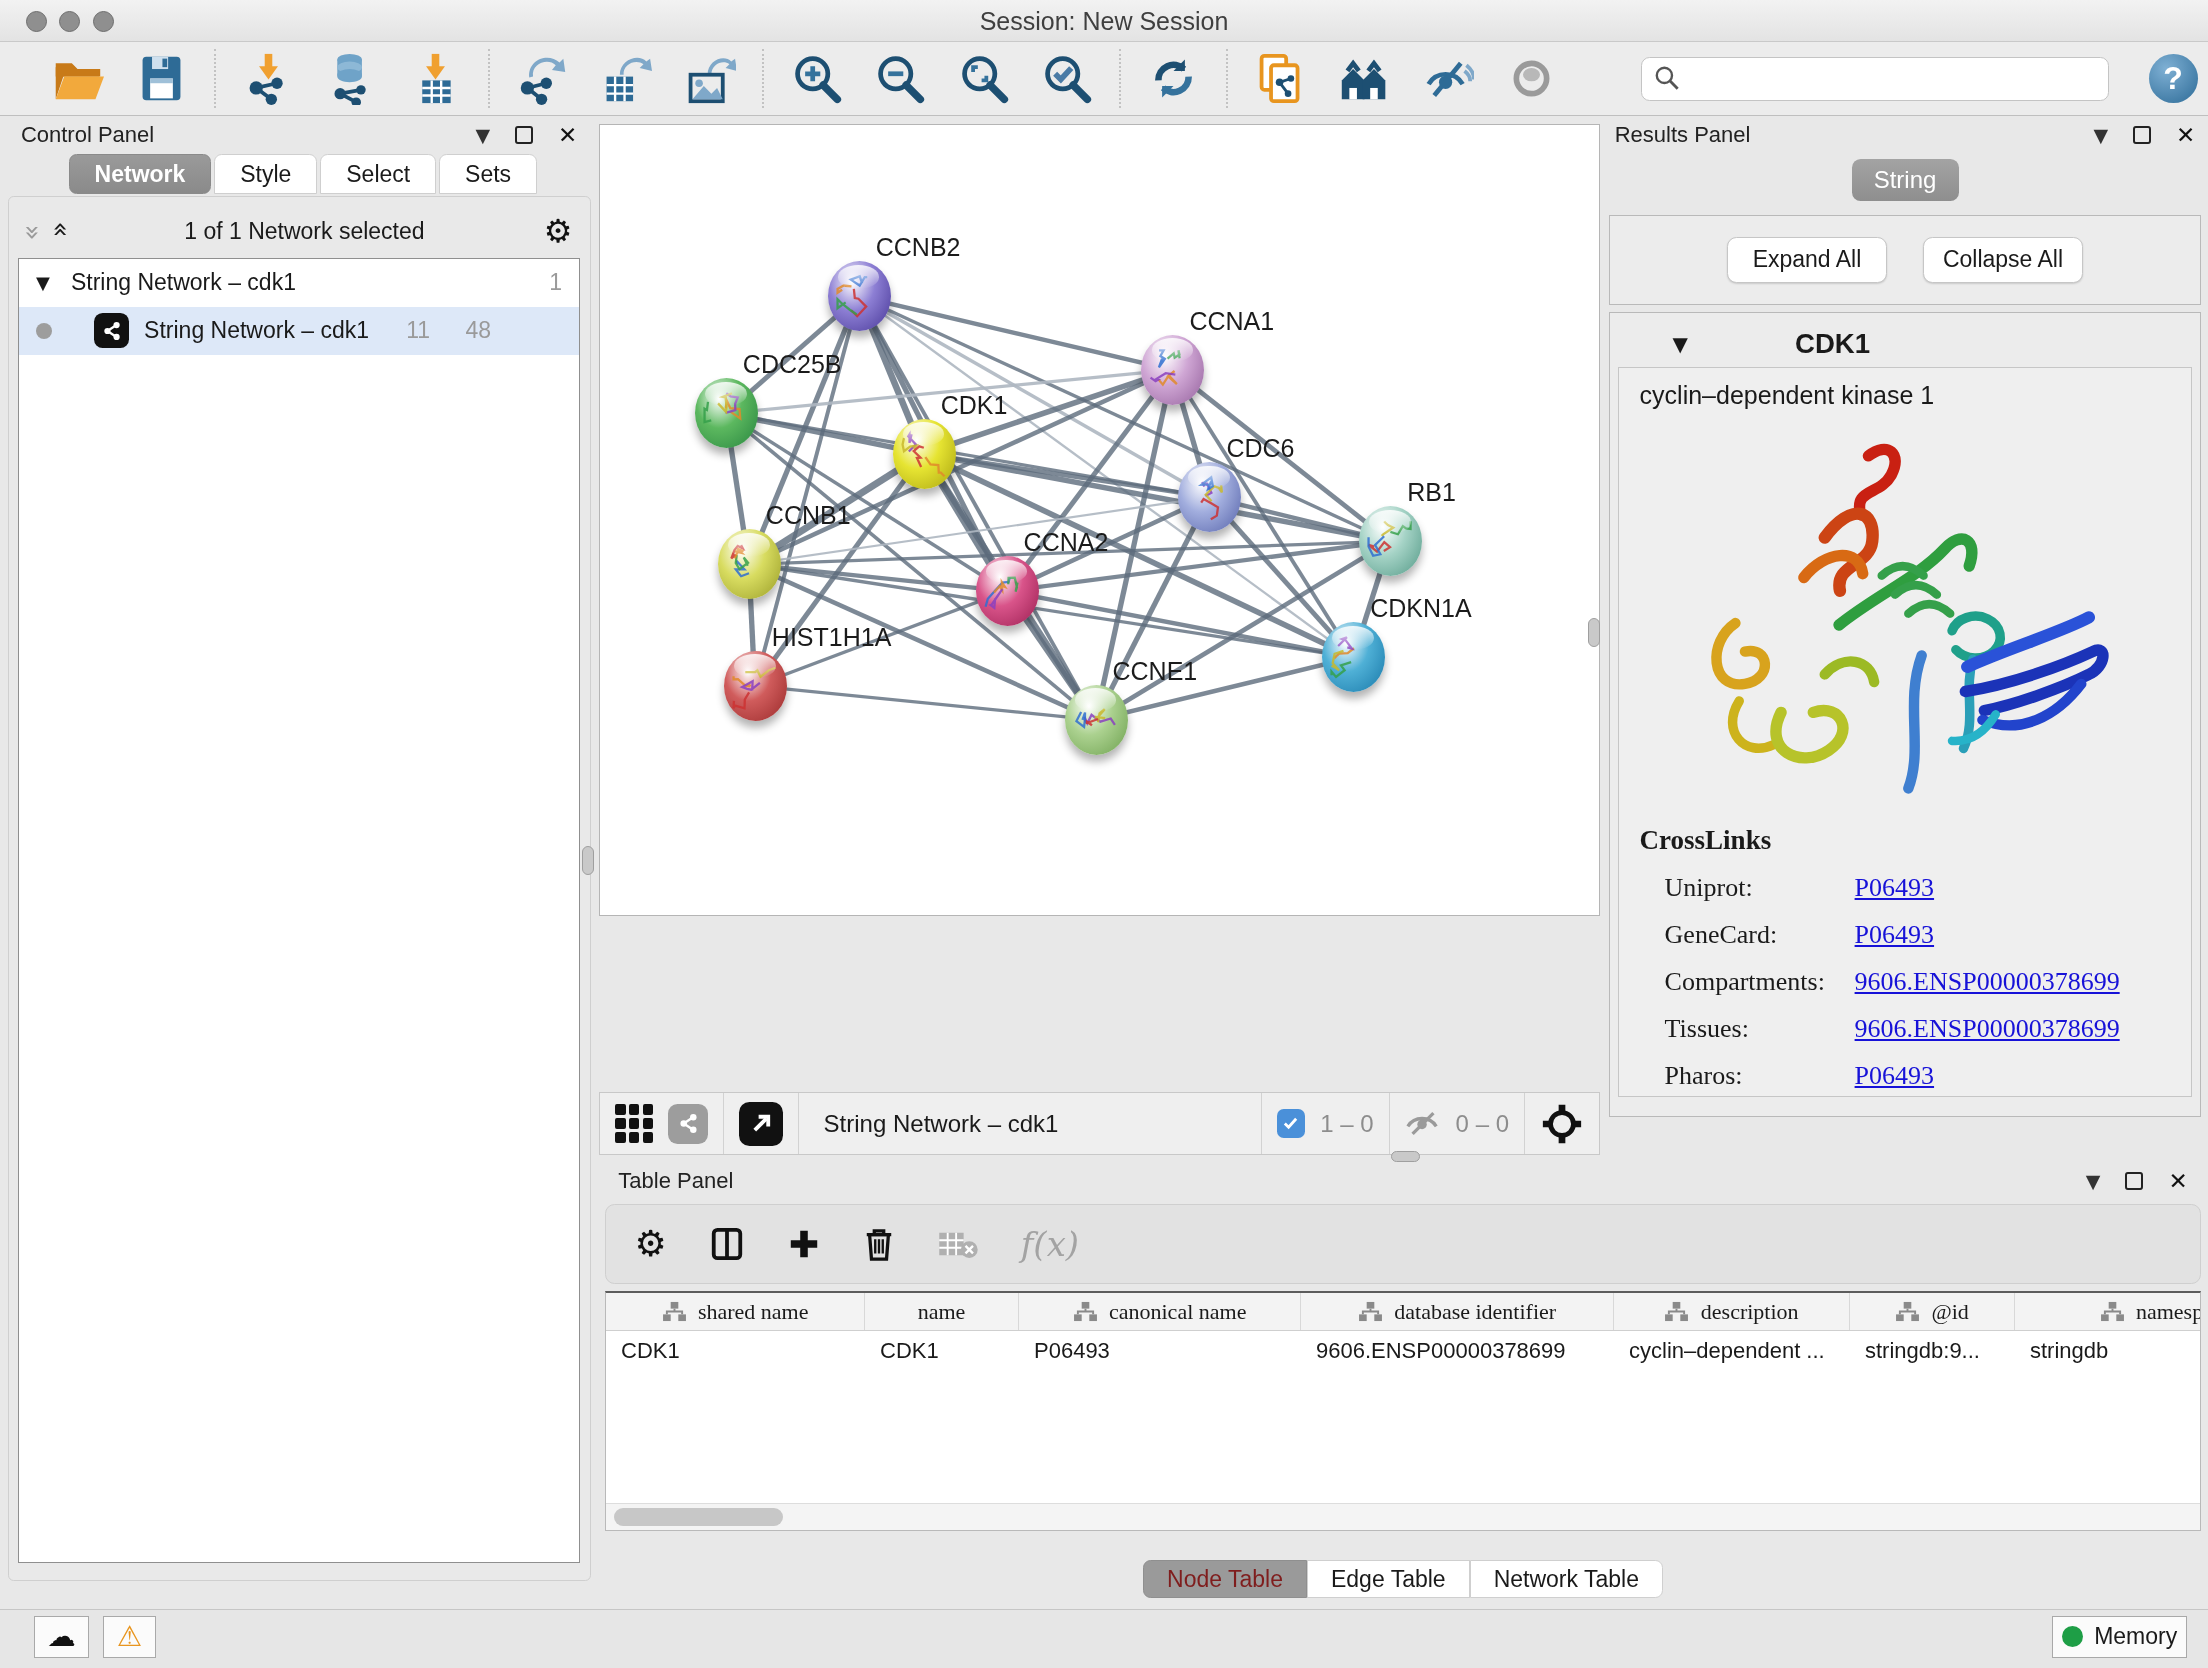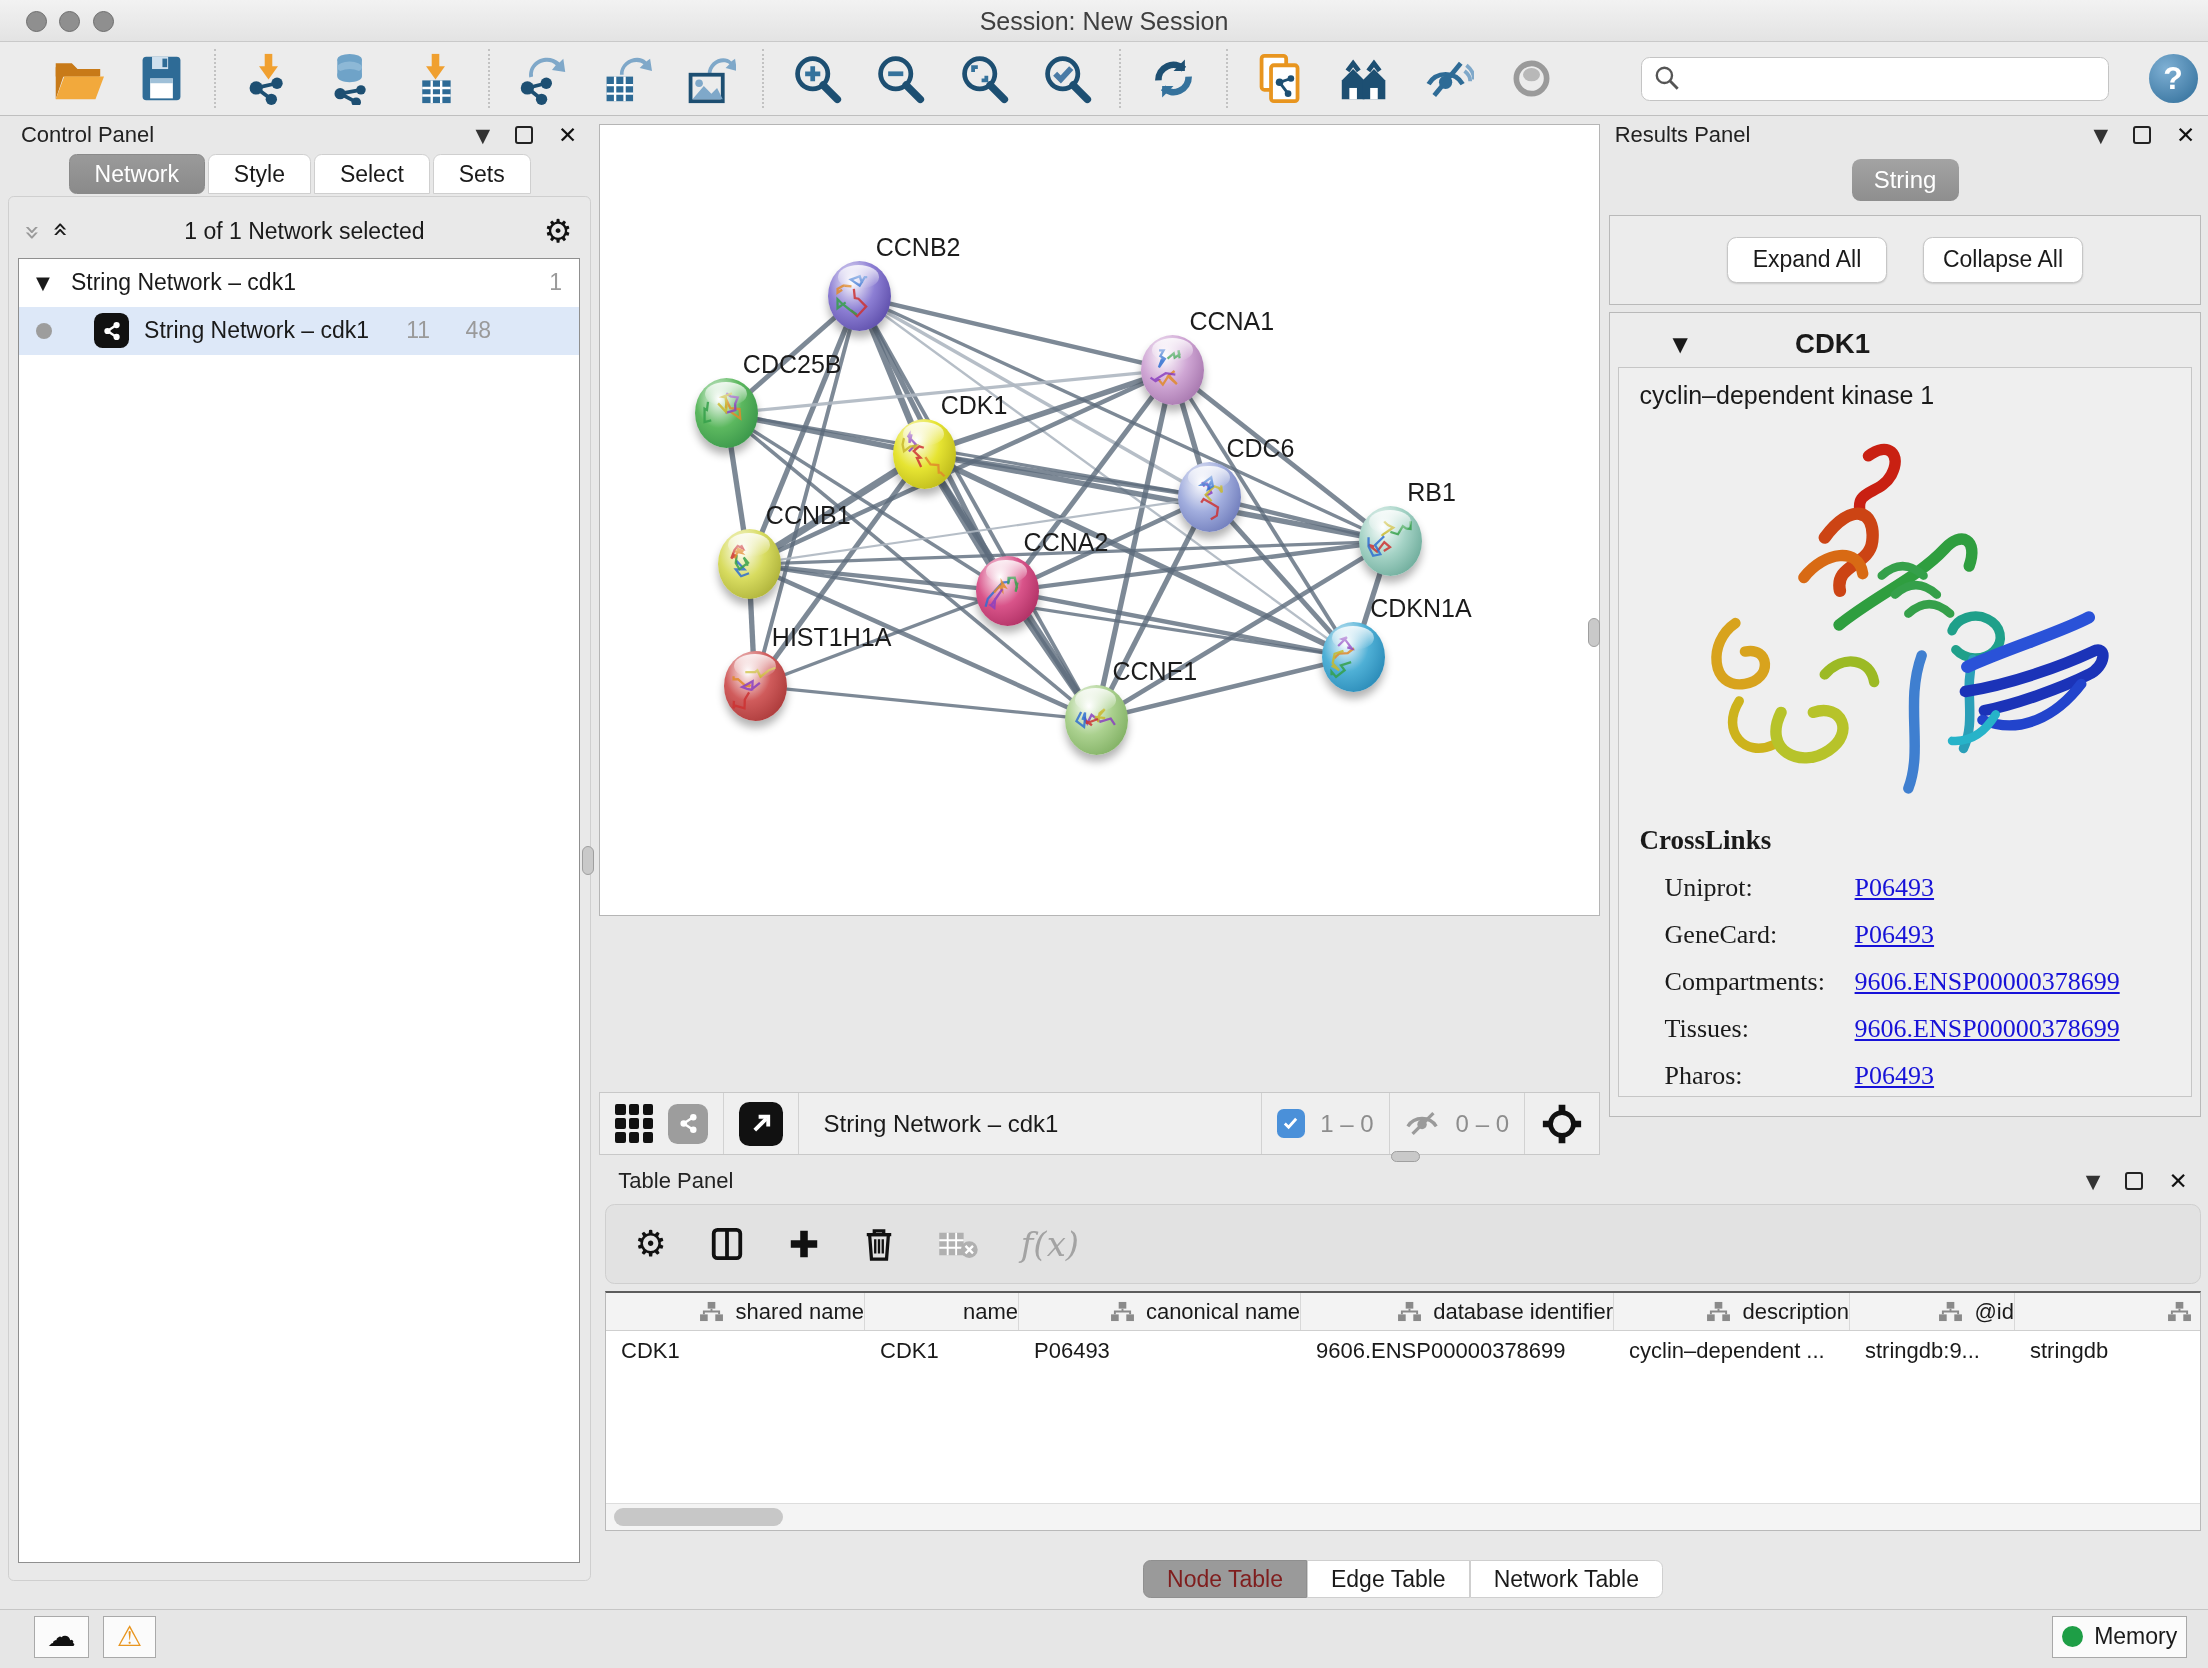--- a/index.html
+++ b/index.html
@@ -36,21 +36,21 @@
   .caret { font-size:19px; color:#333; }
   .boxglyph { width:18px; height:18px; border:2.4px solid #222; border-radius:2.9px; }
   .xglyph { font-size:23px; font-weight:bold; color:#111; }
 
   
   #control-panel { position:absolute; left:7.6px; top:122px; width:583px; height:1459px; }
   #cp-title-row { padding:0 13.3px; }
   #cp-tabs { position:absolute; left:61px; top:32px; display:flex; }
   .cp-tab { height:40px; padding:0 25px; font-size:23px; display:flex; align-items:center;
     background:#fff; border:1px solid #cfcfcf; border-radius:7.6px 7.6px 0 0; margin-right:2.9px; }
-  .cp-tab.sel { background:linear-gradient(#9a9a9a,#8a8a8a); color:#fff; border-color:#8a8a8a; border-radius:7.6px; }
+  .cp-tab.sel { background:linear-gradient(#9a9a9a,#8a8a8a); color:#fff; border-color:#8a8a8a; border-radius:7.6px;font-weight:bold; }
   #cp-body { position:absolute; left:0; top:74px; width:583px; height:1385px;
     background:#e9e9e9; border:1px solid #cfcfcf; border-radius:5.7px; padding:13.3px 9.5px 9.5px 9.5px; }
   #cp-toolbar { display:flex; align-items:center; height:42px; padding:0 7.6px; }
   .chev { font-size:26px; letter-spacing:-2.9px; }
   #cp-sel-label { flex:1; text-align:center; font-size:23px; }
   #cp-gear { font-size:32px; color:#111; }
   #net-tree { margin-top:5.7px; background:#fff; border:1.9px solid #8f8f8f; height:1305px; overflow:hidden; }
   .tree-row { height:48px; display:flex; align-items:center; font-size:23px; padding:0 17px; }
   .tree-row .cnt { color:#9a9a9a; margin-left:auto; }
   .tree-row .cnt2 { color:#9a9a9a; width:61px; text-align:right; }
@@ -116,22 +116,22 @@
   
   #table-panel { position:absolute; left:605px; top:1168px; width:1596px; height:430px; }
   #tp-title-row { padding:0 13.3px; }
   #tp-toolbar { margin-top:9.5px; height:80px; background:#e2e2e2; border:1px solid #cfcfcf;
     border-radius:9.5px; display:flex; align-items:center; gap:42px; padding-left:28.5px; }
   .tp-icon { font-size:36px; color:#111; }
   #fx-icon { font-family:"DejaVu Serif", serif; font-style:italic; font-size:34px; color:#a3a3a3; }
   #tp-table { margin-top:7.6px; height:240px; background:#fff; border:1px solid #b9b9b9;
     border-top:2.9px solid #5c5c5c; overflow:hidden; position:relative; }
   #thead { display:flex; height:38px; background:#f3f3f3; border-bottom:1px solid #cfcfcf; width:1712px; }
-  .th { display:flex; align-items:center; gap:11.4px; justify-content:flex-end;
-    font-size:22px; border-right:1px solid #d8d8d8; height:100%; overflow:hidden; }
+  .th { display:flex; align-items:center; gap:11.4px; justify-content:center;
+    font-size:22px; border-right:1px solid #d8d8d8; height:100%; overflow:hidden;font-family:Liberation Serif, serif; }
   .tree-ic { flex:0 0 auto; }
   #trow { display:flex; height:40px; width:1712px; }
   .td { font-size:22px; display:flex; align-items:center; padding-left:15px;
     overflow:hidden; white-space:nowrap; }
   #hscroll { position:absolute; left:0; bottom:0; width:100%; height:27px;
     background:#f4f4f4; border-top:1px solid #ddd; }
   #hthumb { position:absolute; left:7.6px; top:3.8px; width:169px; height:18px;
     background:#c7c7c7; border-radius:9.5px; }
   #tp-tabs { position:absolute; left:0; right:0; top:392px; display:flex; justify-content:center; }
   .tp-tab { height:38px; padding:0 23px; font-size:23px; display:flex; align-items:center;

